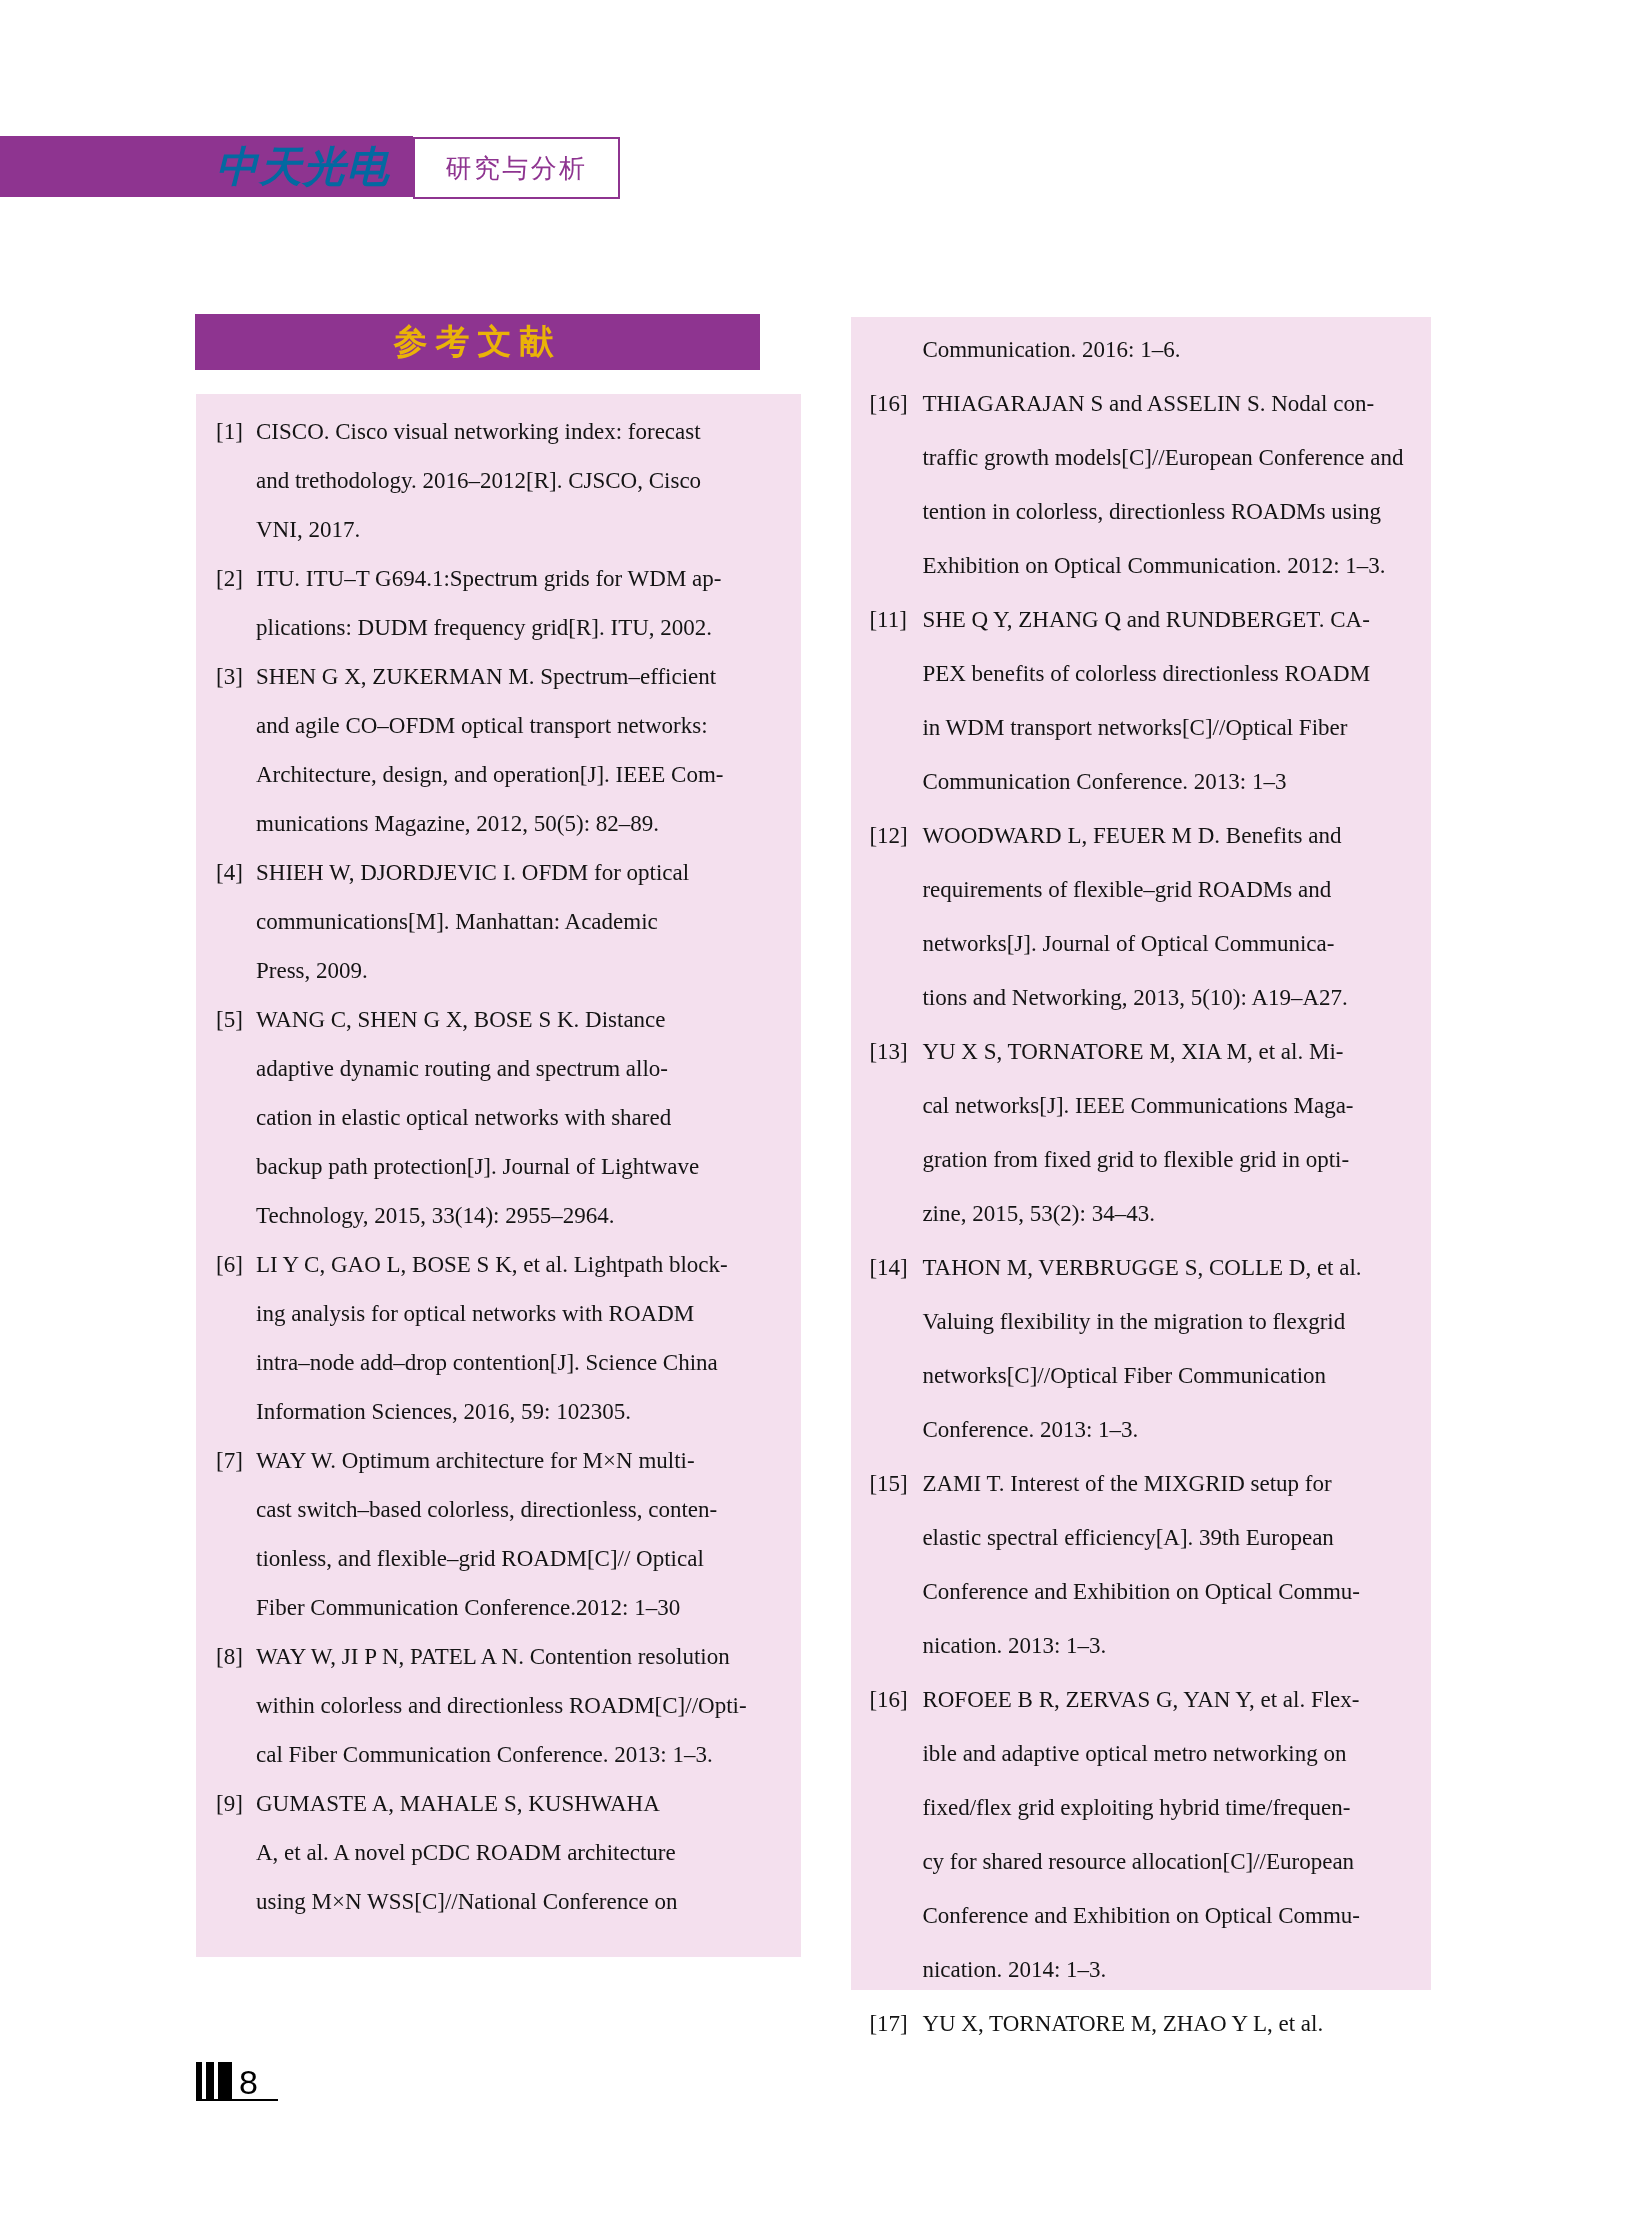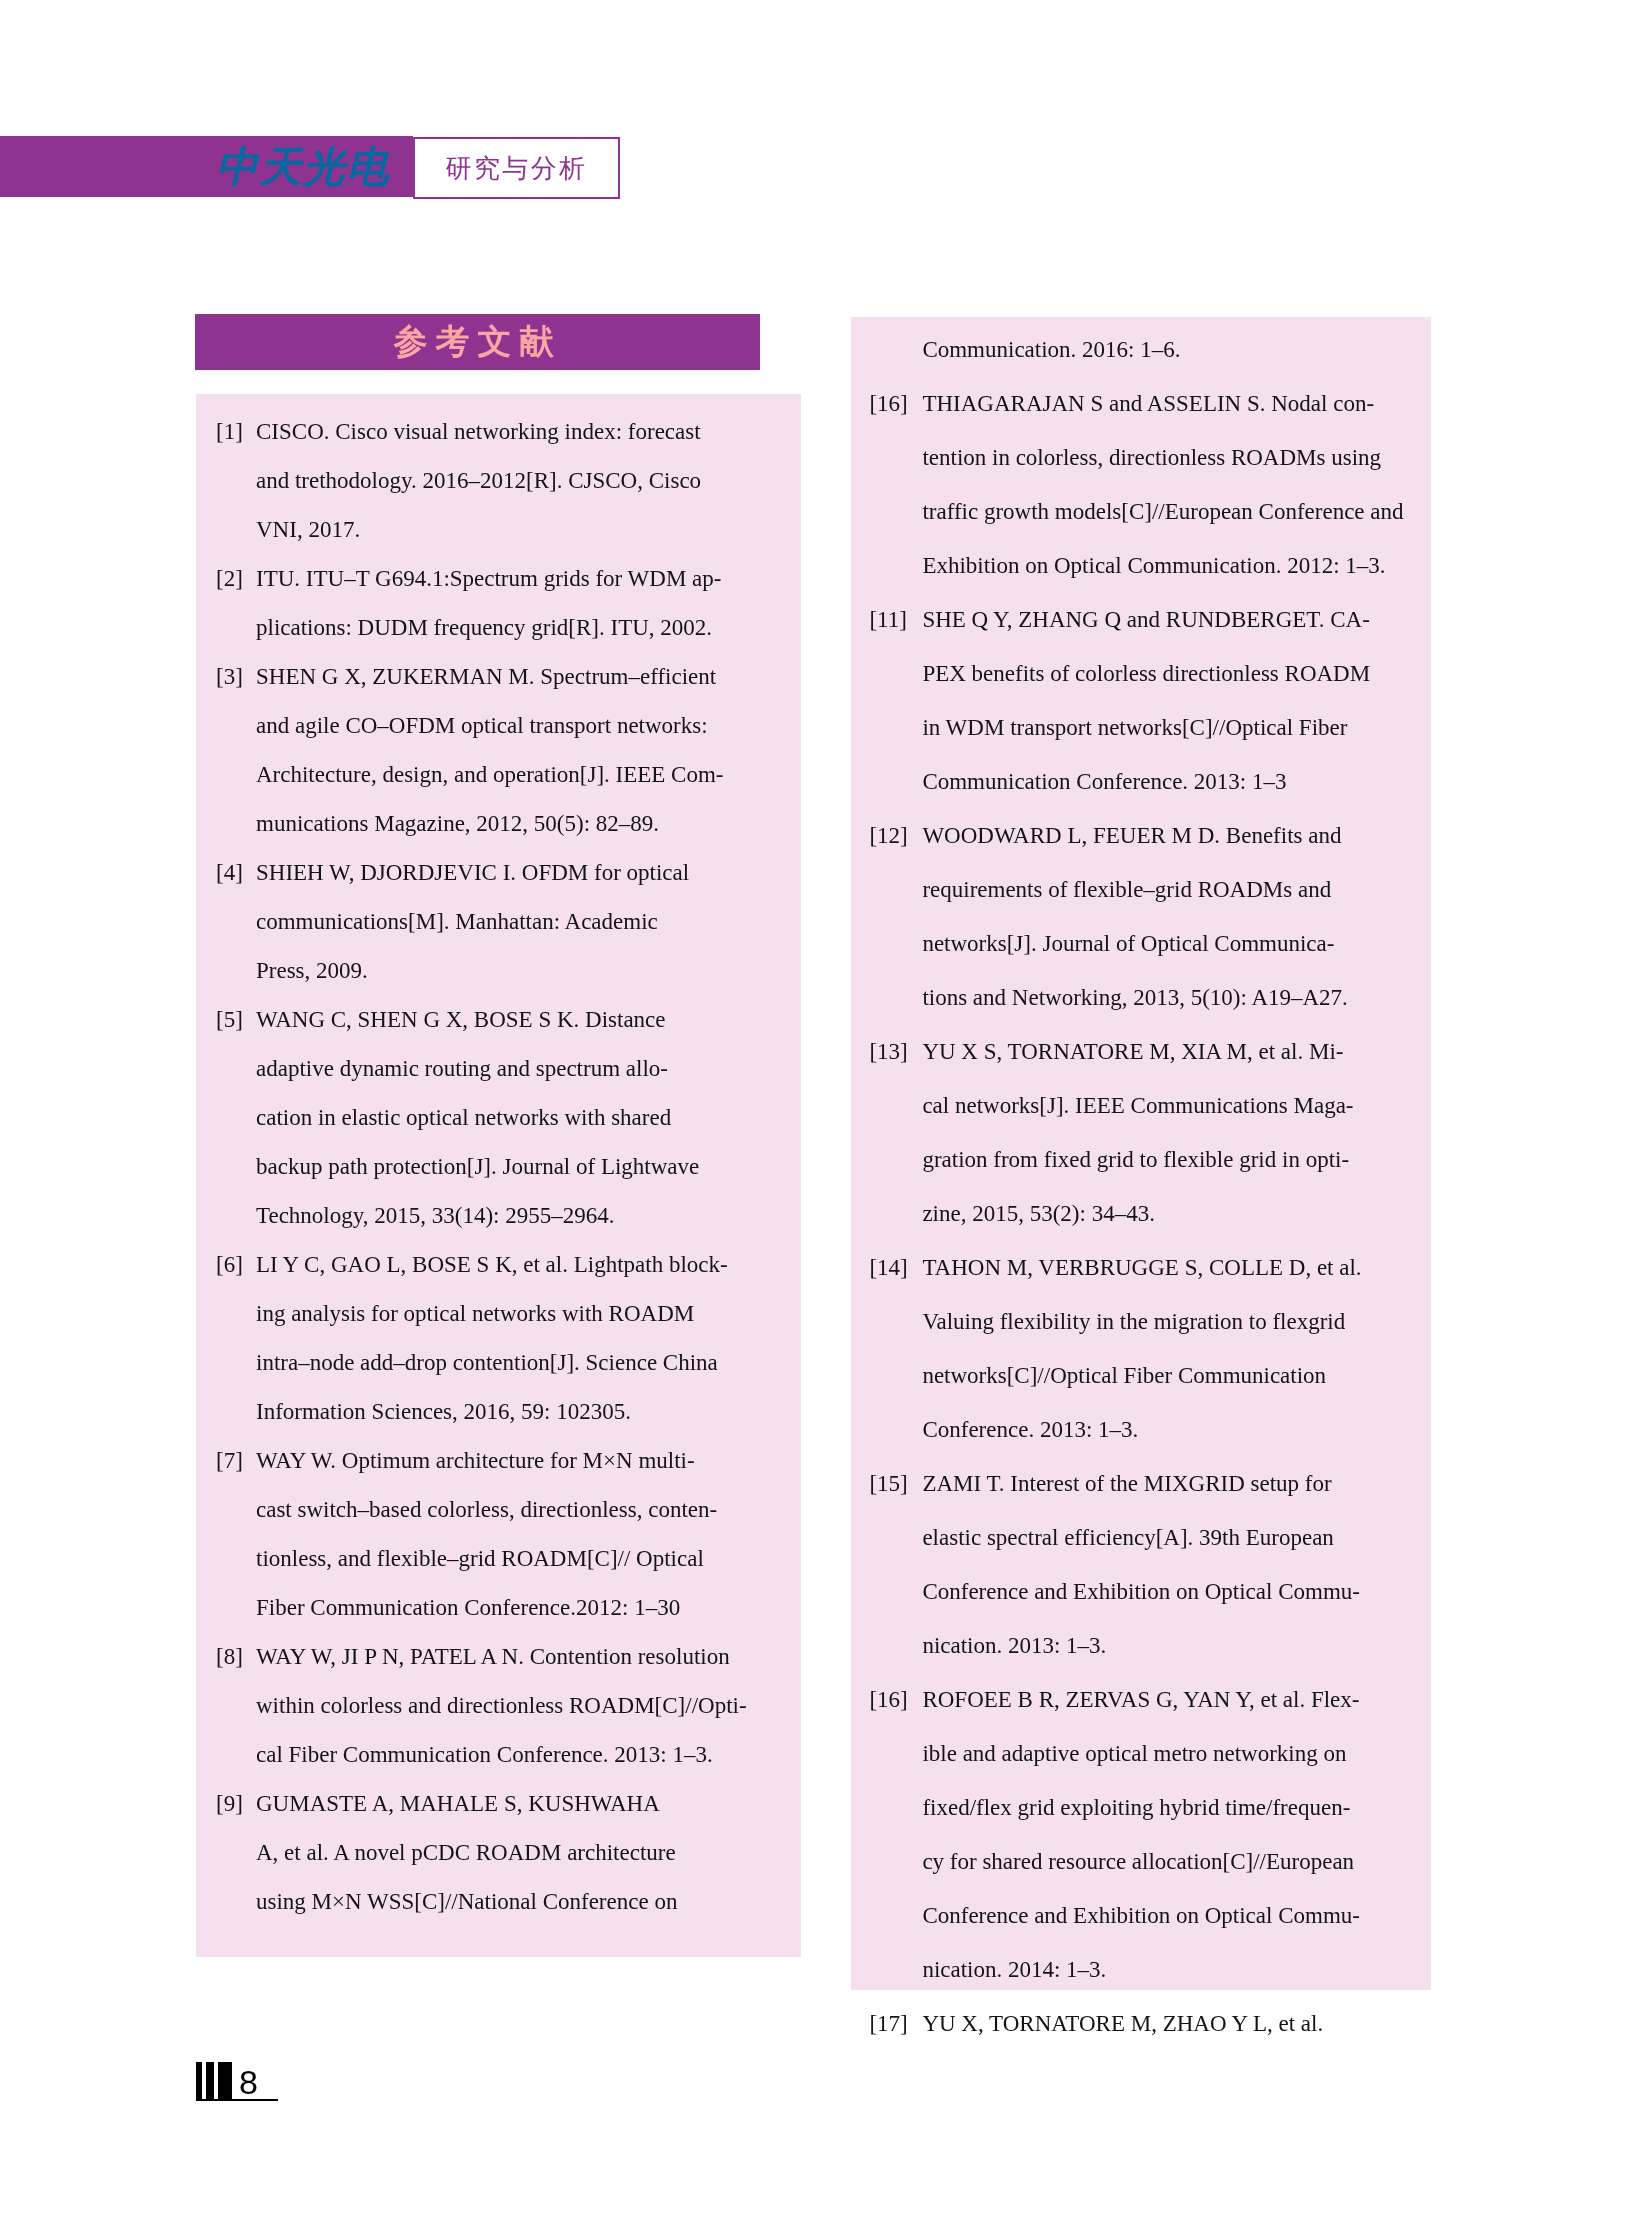--- a/index.html
+++ b/index.html
@@ -46,21 +46,21 @@
     font-size: 26px;
     letter-spacing: 2.4px;
   }
 
   
   .section-title {
     position: absolute;
     left: 195px; top: 314px;
     width: 565px; height: 56px;
     background: var(--purple, #8E3490);
-    color: #fca5a5;
+    color: #eab308;
     display: flex; align-items: center; justify-content: center;
     font-family: "DejaVu Sans", sans-serif;
     font-weight: bold;
     font-size: 34px;
     letter-spacing: 8px;
   }
 
   .panel {
     position: absolute;
     background: var(--pink, #F4E0EE);
@@ -181,22 +181,22 @@
     </div>
 
   <div class="panel panel-right">
       <div class="ref">
         <span class="ref-label"></span>
         <div class="ref-line">Communication. 2016: 1–6.</div>
       </div>
       <div class="ref">
         <span class="ref-label">[16]</span>
         <div class="ref-line">THIAGARAJAN S and ASSELIN S. Nodal con-</div>
+        <div class="ref-line">traffic growth models[C]//European Conference and</div>
         <div class="ref-line">tention in colorless, directionless ROADMs using</div>
-        <div class="ref-line">traffic growth models[C]//European Conference and</div>
         <div class="ref-line">Exhibition on Optical Communication. 2012: 1–3.</div>
       </div>
       <div class="ref">
         <span class="ref-label">[11]</span>
         <div class="ref-line">SHE Q Y, ZHANG Q and RUNDBERGET. CA-</div>
         <div class="ref-line">PEX benefits of colorless directionless ROADM</div>
         <div class="ref-line">in WDM transport networks[C]//Optical Fiber</div>
         <div class="ref-line">Communication Conference. 2013: 1–3</div>
       </div>
       <div class="ref">

